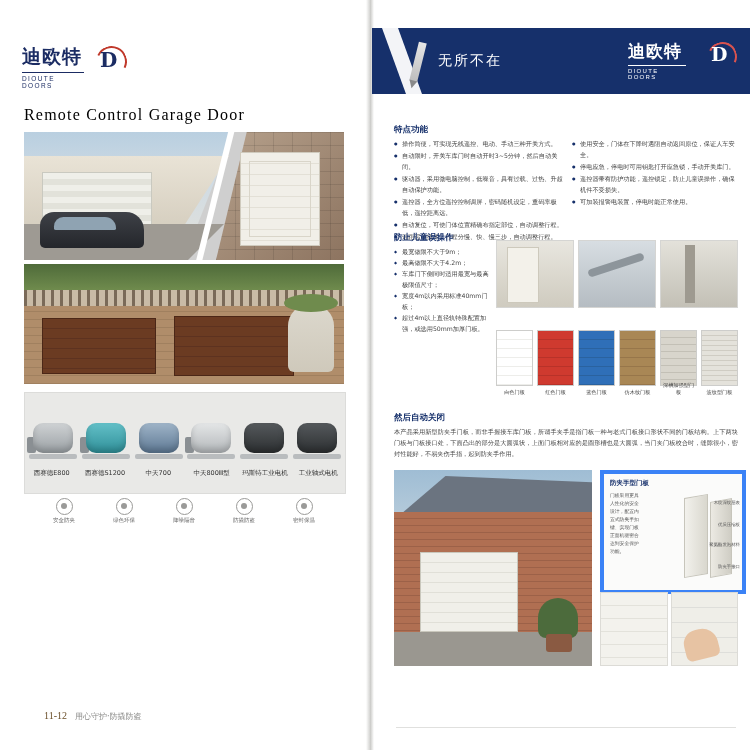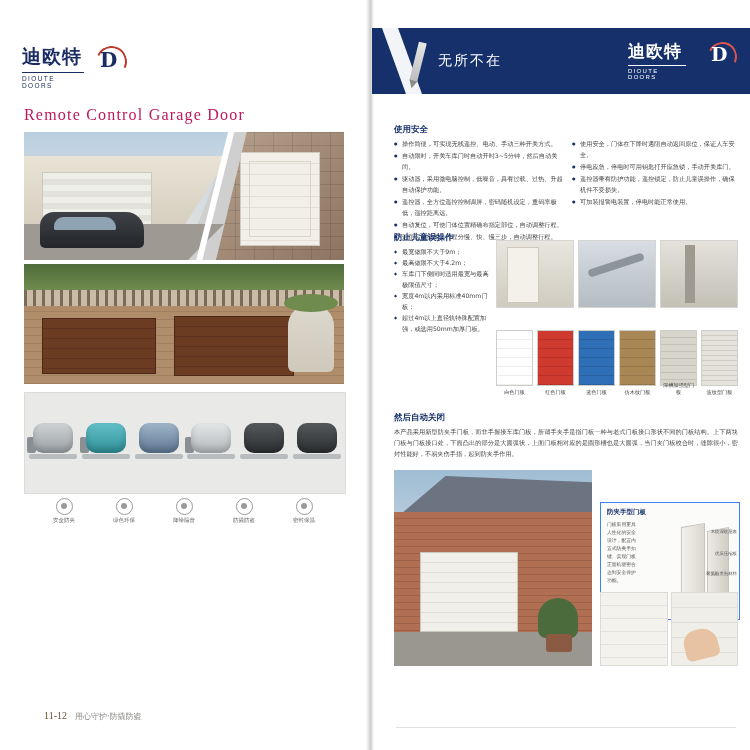--- a/index.html
+++ b/index.html
@@ -49,21 +49,21 @@
     border-left-color:transparent;border-bottom-color:transparent;
     transform:rotate(-20deg);
   }
   .logo .mark .dee{
     position:absolute;left:6px;top:4px;
     font-size:20px;color:#1b2c63;font-weight:bold;font-family:"DejaVu Serif",serif;
   }
 
   .left-title{
     position:absolute;left:24px;top:106px;
-    font-size:16px;color:#be185d;letter-spacing:1.2px;
+    font-size:16px;color:#000000;letter-spacing:1.2px;
     font-family:"Liberation Serif", serif;
   }
 
   
   .photo{position:absolute;overflow:hidden;background:#cfcfcf;}
   .ph-top{
     left:24px;top:132px;width:320px;height:128px;
   }
   .ph-top .skyA{
     position:absolute;left:0;top:0;width:210px;height:128px;
@@ -321,21 +321,21 @@
   .ph-br-house .roof{position:absolute;left:0;top:6px;width:100%;height:44px;background:#6b7480;
     clip-path:polygon(0 100%,26% 0,100% 14%,100% 100%);}
   .ph-br-house .gdoor{position:absolute;left:26px;bottom:34px;width:96px;height:78px;
     background:repeating-linear-gradient(to bottom,#f0efe9 0 9px,#e0dfd7 9px 10px);border:1px solid #c9c7bc;}
   .ph-br-house .ground{position:absolute;left:0;bottom:0;width:100%;height:34px;background:#9a9790;}
   .ph-br-house .shrub{position:absolute;right:14px;bottom:28px;width:40px;height:40px;background:#4c6b3c;border-radius:50% 50% 20% 20%;}
   .ph-br-house .pot{position:absolute;right:20px;bottom:14px;width:26px;height:18px;background:#8a5a42;border-radius:3px;}
 
   .diagram{
     position:absolute;left:600px;top:470px;width:138px;height:116px;
-    background:#fbfbfa;border:1px solid #3b82f6;margin-top:32px;
+    background:#fbfbfa;border:4px solid #3b82f6;
   }
   .diagram .dtitle{
     position:absolute;left:6px;top:5px;font-size:6.5px;font-weight:bold;color:#16306b;
     font-family:"DejaVu Sans",sans-serif;
   }
   .diagram .dtxt{
     position:absolute;left:6px;top:18px;width:56px;font-size:4.8px;line-height:8px;color:#555;
     font-family:"DejaVu Sans",sans-serif;
   }
   .diagram .panel1{
@@ -432,20 +432,28 @@
       </div>
       <div class="motor">
         <div class="m-rail"></div>
         <div class="m-body dark"></div>
       </div>
       <div class="motor">
         <div class="m-rail"></div>
         <div class="m-body dark"></div>
       </div>
     </div>
+    <div class="motor-labels">
+      <span>西赛德E800</span>
+      <span>西赛德S1200</span>
+      <span>中天700</span>
+      <span>中天800Ⅲ型</span>
+      <span>玛斯特工业电机</span>
+      <span>工业轴式电机</span>
+    </div>
   </div>
 
   <div class="feature-row">
     <div class="feat">
       <div class="ic"></div>
       <div class="tx">安全防夹</div>
     </div>
     <div class="feat">
       <div class="ic"></div>
       <div class="tx">绿色环保</div>
@@ -476,21 +484,21 @@
     <div class="r-logo">
       <div class="cn">迪欧特</div>
       <div class="en">DIOUTE DOORS</div>
       <div class="mark">
         <div class="ring"></div>
         <div class="dee">D</div>
       </div>
     </div>
   </div>
 
-  <div class="sec-title" style="left:394px;top:124px;">使用安全</div>
+  <div class="sec-title" style="left:394px;top:124px;">特点功能</div>
 
   <div class="bullets" style="left:394px;top:138px;width:172px;">
     <ul>
       <li>操作简便，可实现无线遥控、电动、手动三种开关方式。</li>
       <li>自动限时，开关车库门时自动开时3~5分钟，然后自动关闭。</li>
       <li>驱动器，采用微电脑控制，低噪音，具有过载、过热、升超自动保护功能。</li>
       <li>遥控器，全方位遥控控制调屏，密码随机设定，重码率极低，遥控距离远。</li>
       <li>自动复位，可使门体位置精确布指定部位，自动调整行程。</li>
       <li>远距运动技术、行程分慢、快、慢三步，自动调整行程。</li>
     </ul>

